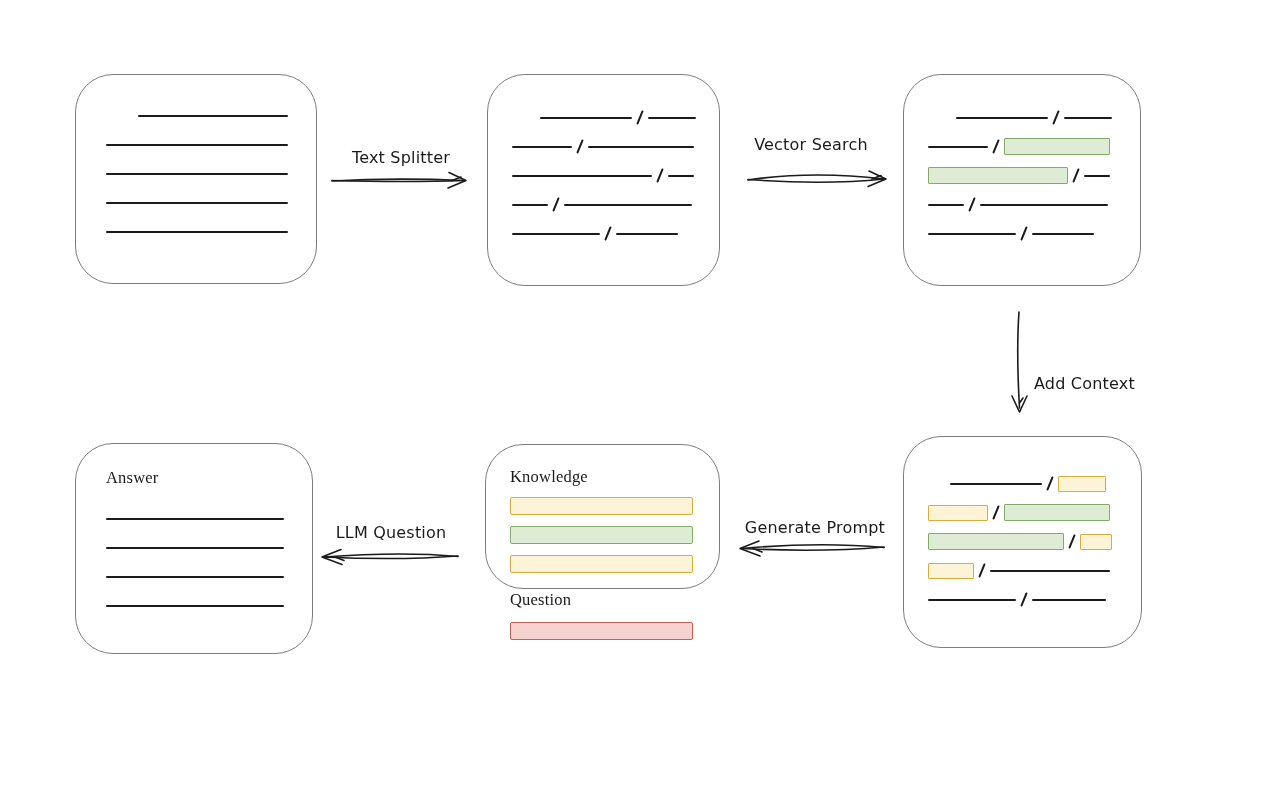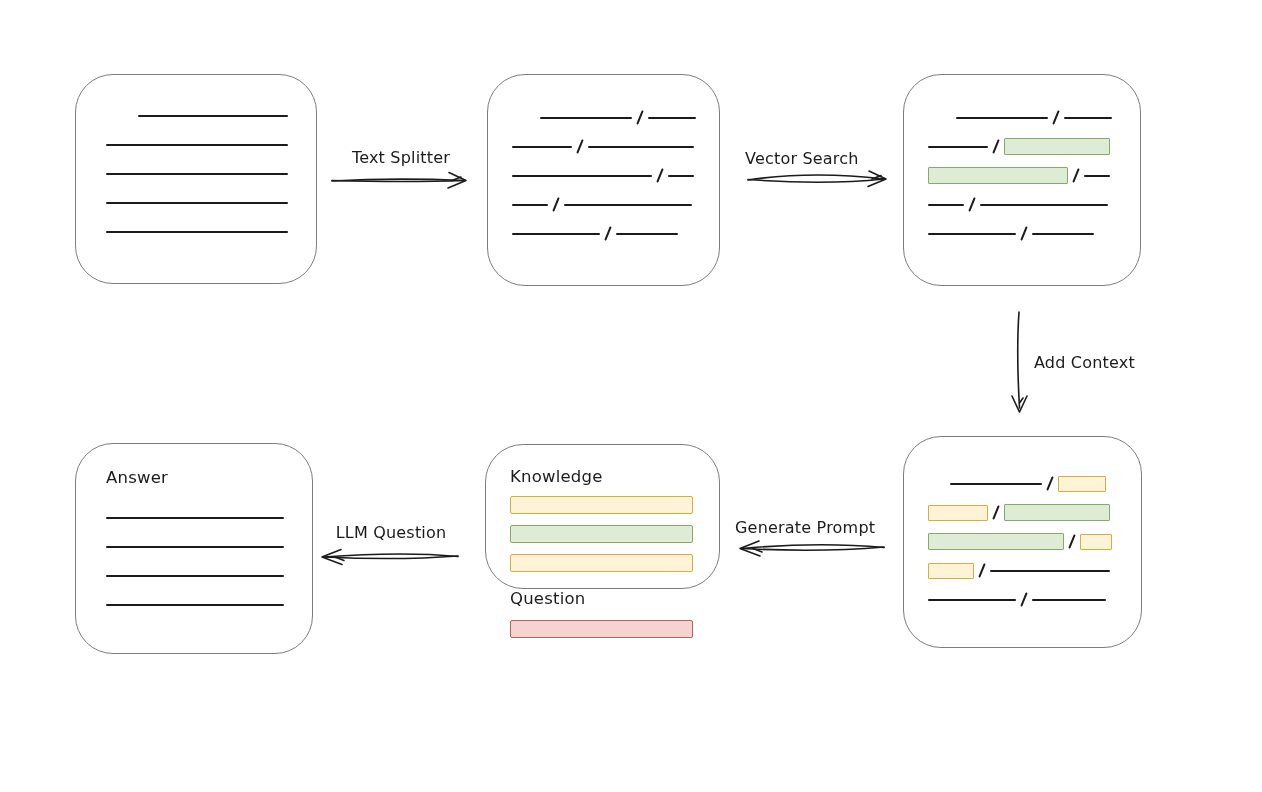--- a/index.html
+++ b/index.html
@@ -14,21 +14,21 @@
     --background:#ffffff;
   }
   html,body{margin:0;padding:0;background:var(--background);}
   .canvas{
     position:relative;width:1262px;height:792px;background:var(--background);
     font-family:"DejaVu Sans","Liberation Sans",sans-serif;color:var(--ink);
     overflow:hidden;
   }
   .box{
     position:absolute;border:1.6px solid var(--box-border);
-    border-radius:38px;background:#fff;box-sizing:border-box;
+    border-radius:38px;background:#fff;box-sizing:border-box;font-family:Liberation Serif, serif;
   }
   .box-content{padding:28px 24px 0 24px;}
   .seg-row{display:flex;align-items:center;height:29px;}
   .seg{display:inline-block;box-sizing:border-box;flex:none;}
   .seg-line{height:2px;background:var(--ink);border-radius:1px;}
   .seg-green{height:17px;background:var(--green-fill);border:1.5px solid var(--green-border);border-radius:1px;}
   .seg-yellow{height:16px;background:var(--yellow-fill);border:1.5px solid var(--yellow-border);border-radius:1px;}
   .slash{
     display:inline-block;flex:none;width:2.2px;height:15px;margin:0 7px;
     background:var(--ink);border-radius:1px;transform:rotate(22deg);
@@ -193,23 +193,23 @@
         </div>
         <div class="seg-row">
           <span class="seg seg-line" style="width: 88px;"></span>
           <span class="slash"></span>
           <span class="seg seg-line" style="width: 74px;"></span>
         </div>
       </div>
   </div>
 
   <div class="arrow-label" style="left:340px;top:148px;width:122px;text-align:center;">Text Splitter</div>
-  <div class="arrow-label" style="left:745px;top:149px;width:132px;">Vector Search</div>
-  <div class="arrow-label" style="left:1034px;top:353px;">Add Context</div>
-  <div class="arrow-label" style="left:735px;top:518px;width:150px;text-align:left;">Generate Prompt</div>
+  <div class="arrow-label" style="left:745px;top:135px;width:132px;text-align:center;">Vector Search</div>
+  <div class="arrow-label" style="left:1034px;top:374px;">Add Context</div>
+  <div class="arrow-label" style="left:735px;top:518px;width:150px;text-align:right;">Generate Prompt</div>
   <div class="arrow-label" style="left:328px;top:523px;width:126px;text-align:center;">LLM Question</div>
 
 
   <svg class="overlay" width="1262" height="792" viewBox="0 0 1262 792">
     <g>
       <path d="M332,181 C 378,178.5 428,179 464,180.5"></path>
       <path d="M332,180.5 C 392,182 434,181.5 464,180.5"></path>
       <path d="M449,172.5 L466,180.5 L448,188"></path>
       <path d="M452,180.5 L461,177"></path>
     </g>

